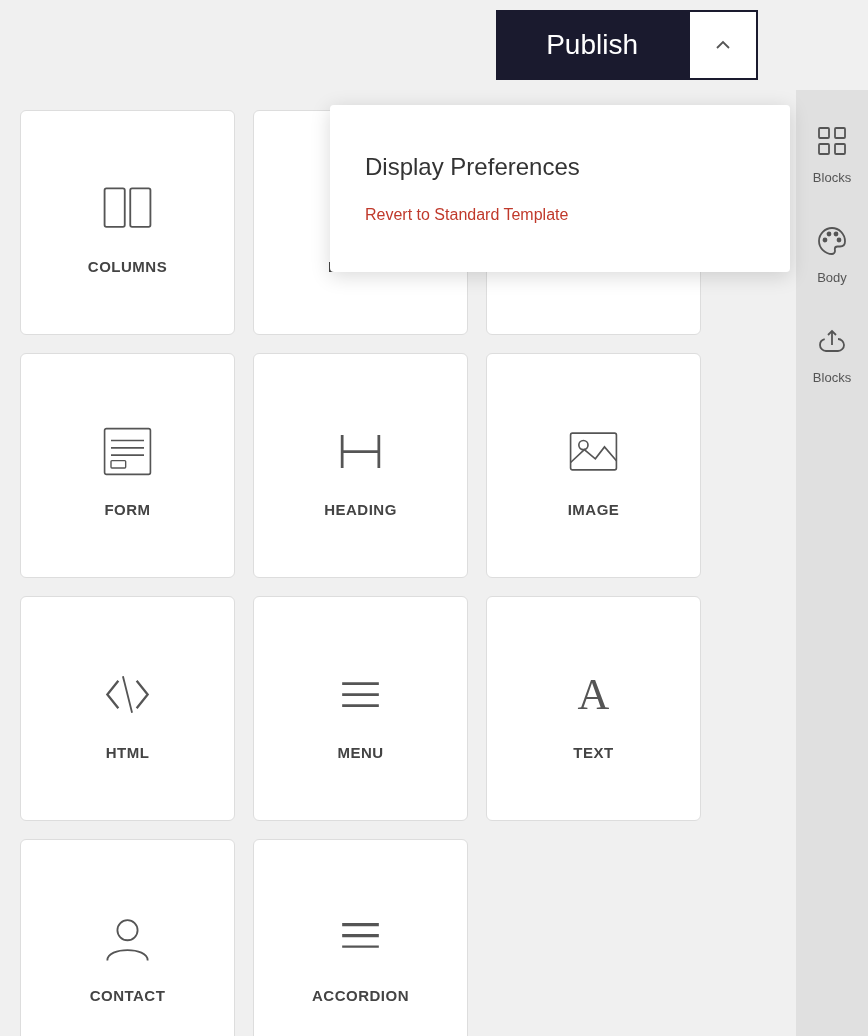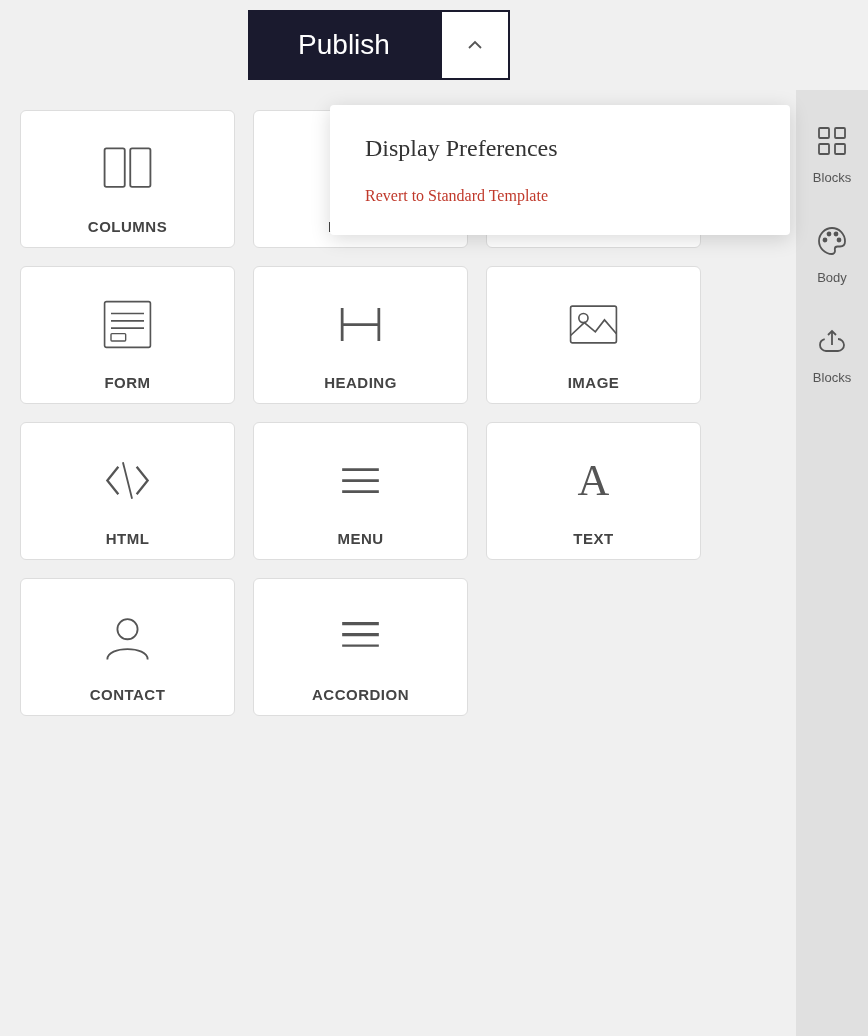--- a/index.html
+++ b/index.html
@@ -15,21 +15,21 @@
     
     .top-bar {
       position: absolute;
       top: 0;
       left: 0;
       right: 0;
       height: 90px;
       background: #f0f0f0;
       display: flex;
       align-items: center;
-      justify-content: center;
+      justify-content: flex-end;
       padding-right: 110px;
       gap: 0;
       z-index: 10;
     }
 
     .publish-btn {
       background: #1a1a2e;
       color: white;
       border: none;
       padding: 18px 50px;
@@ -54,23 +54,22 @@
 
     
     .dropdown-panel {
       position: absolute;
       top: 105px;
       left: 330px;
       width: 460px;
       background: white;
       border-radius: 4px;
       box-shadow: 0 4px 20px rgba(0,0,0,0.15);
-      padding: 30px 35px;
+      padding: 48px 35px;
       z-index: 100;
-      font-family: Liberation Serif, serif;
     }
 
     .dropdown-title {
       font-size: 24px;
       color: #333;
       font-weight: 400;
       margin-bottom: 25px;
     }
 
     .revert-link {
@@ -99,23 +98,24 @@
       gap: 18px;
     }
 
     .block-item {
       background: white;
       border: 1px solid #ddd;
       border-radius: 6px;
       display: flex;
       flex-direction: column;
       align-items: center;
+      justify-content: center;
       padding: 30px 20px 20px;
       cursor: pointer;
-      height: 138px;
+      height: 225px;
     }
 
     .block-icon {
       margin-bottom: 18px;
       color: #555;
     }
 
     .block-label {
       font-size: 15px;
       font-weight: 700;

